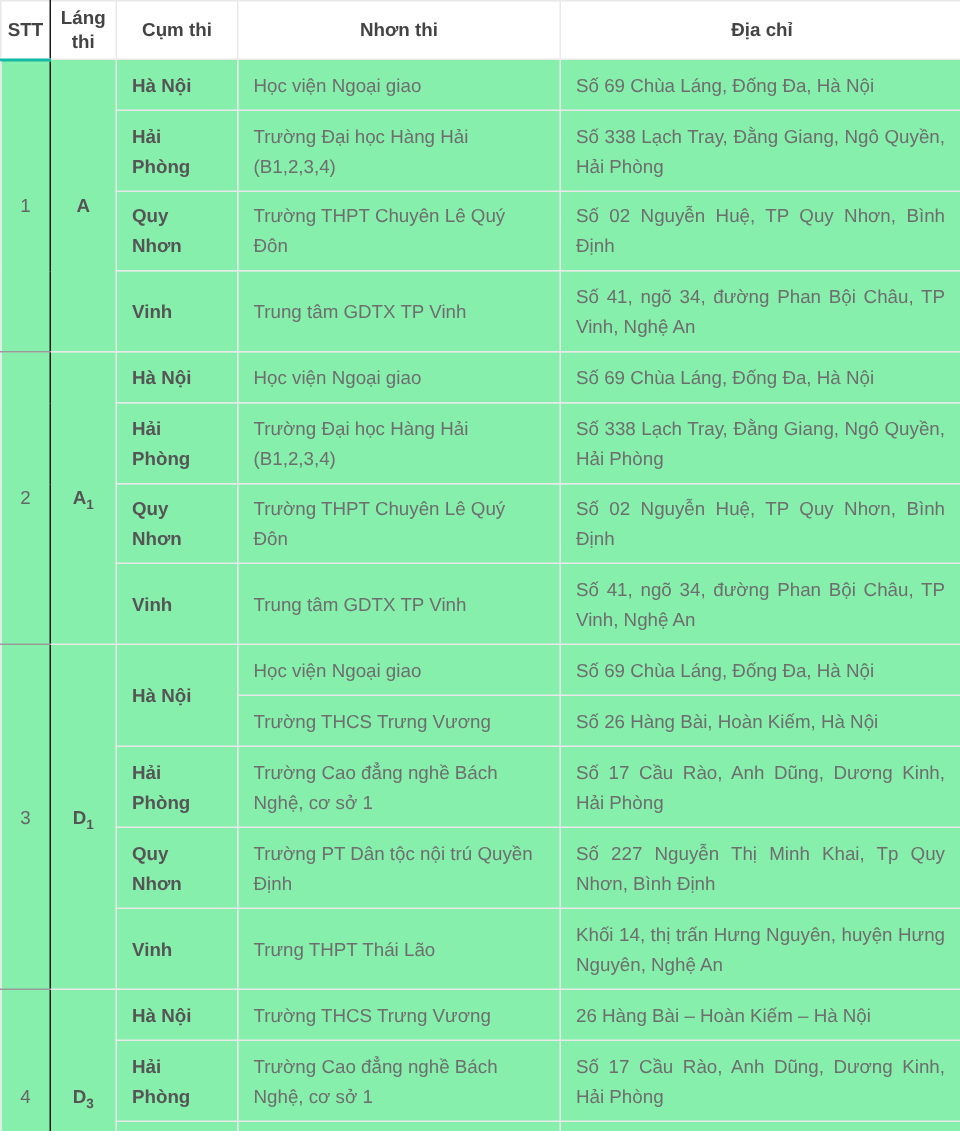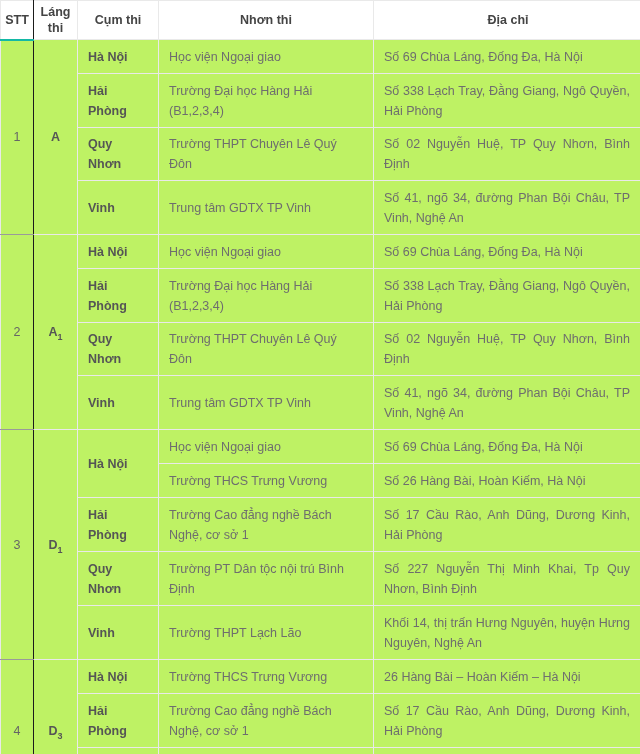--- a/index.html
+++ b/index.html
@@ -35,21 +35,21 @@
     text-align: center;
     padding: 3px 2px;
     height: 39px;
     background: #ffffff;
   }
   td {
     font-size: 12.5px;
     color: #6e6e6e;
     line-height: 20px;
     padding: 6px 10px;
-    background: #bef264;
+    background: #86efac;
   }
   tr.r34 { height: 34px; }
   tr.r54 { height: 54px; }
 
   td.stt {
     text-align: center;
     padding: 6px 2px;
     color: #666666;
     border-right: 1px solid #1b1b1b;
     border-bottom: 1px solid #9a9a9a;
@@ -156,26 +156,26 @@
       <td class="diem">Trường THCS Trưng Vương</td>
       <td class="dia">Số 26 Hàng Bài, Hoàn Kiếm, Hà Nội</td>
     </tr>
     <tr class="r54">
       <td class="cum">Hải Phòng</td>
       <td class="diem">Trường Cao đẳng nghề Bách Nghệ, cơ sở 1</td>
       <td class="dia">Số 17 Cầu Rào, Anh Dũng, Dương Kinh, Hải Phòng</td>
     </tr>
     <tr class="r54">
       <td class="cum">Quy Nhơn</td>
-      <td class="diem">Trường PT Dân tộc nội trú Bình Định</td>
+      <td class="diem">Trường PT Dân tộc nội trú Quyền Định</td>
       <td class="dia">Số 227 Nguyễn Thị Minh Khai, Tp Quy Nhơn, Bình Định</td>
     </tr>
     <tr class="r54">
       <td class="cum">Vinh</td>
-      <td class="diem">Trường THPT Lạch Lão</td>
+      <td class="diem">Trưng THPT Thái Lão</td>
       <td class="dia">Khối 14, thị trấn Hưng Nguyên, huyện Hưng Nguyên, Nghệ An</td>
     </tr>
 
     <tr class="r34">
       <td class="stt" rowspan="3">4</td>
       <td class="khoi" rowspan="3"><span>D</span><sub>3</sub></td>
       <td class="cum">Hà Nội</td>
       <td class="diem">Trường THCS Trưng Vương</td>
       <td class="dia">26 Hàng Bài – Hoàn Kiếm – Hà Nội</td>
     </tr>

